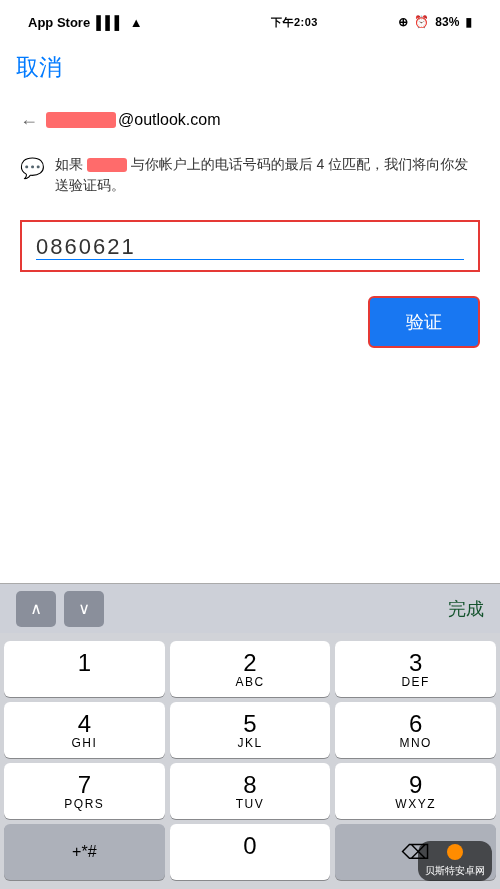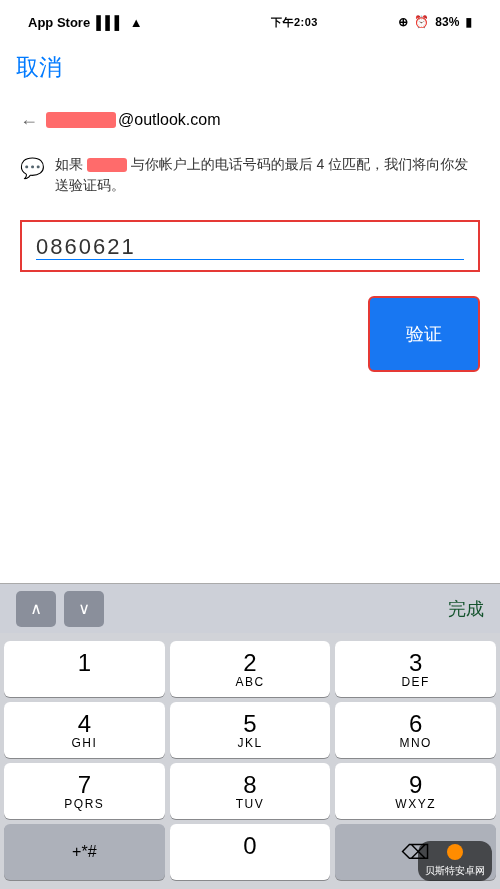--- a/index.html
+++ b/index.html
@@ -150,21 +150,21 @@
     .verify-btn-row {
       display: flex;
       justify-content: flex-end;
       margin-bottom: 20px;
     }
     .verify-btn {
       background: #1877F2;
       color: #fff;
       font-size: 18px;
       font-weight: 500;
-      padding: 24px 36px;
+      padding: 12px 36px;
       border: 2.5px solid #E53935;
       border-radius: 6px;
       cursor: pointer;
       min-width: 110px;
       text-align: center;
     }
 
     
     .keyboard-area {
       position: absolute;

